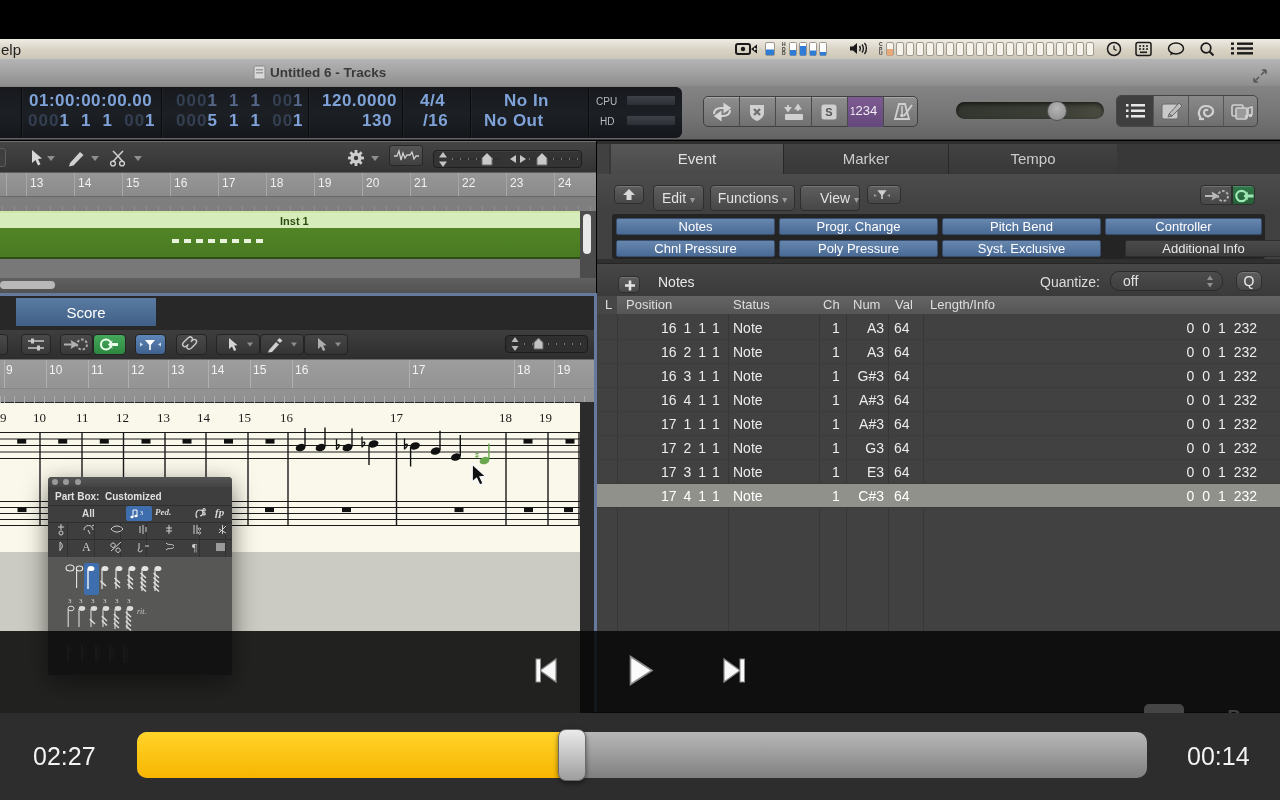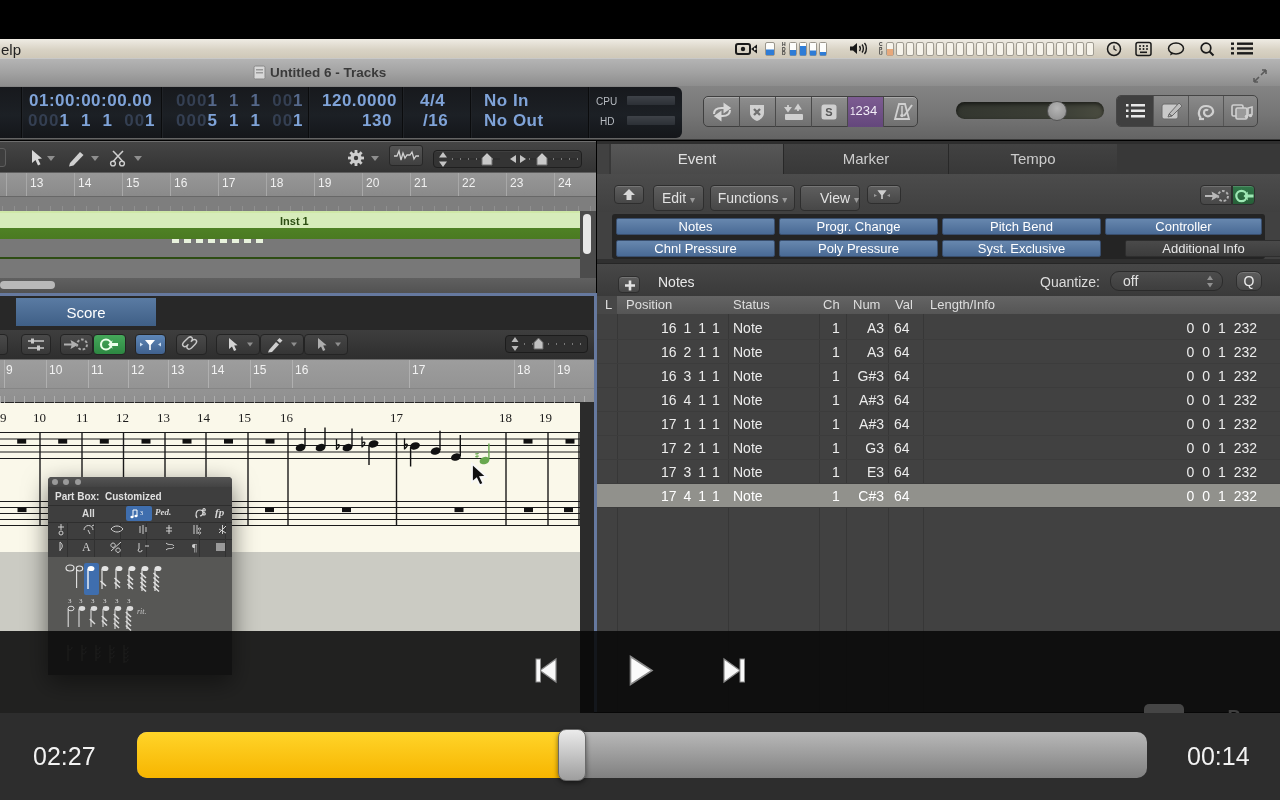--- a/index.html
+++ b/index.html
@@ -155,21 +155,21 @@
     <div class="abs lcdsep" style="left:470px;"></div>
     <div class="abs lcdsep" style="left:588px;"></div>
     <div class="abs lcdb" style="left:29px;top:4px;">01:00:00:00.00</div>
     <div class="abs" style="left:28px;top:24px;"><span class="lcdd">000</span><span class="lcdb2">1  1  1  </span><span class="lcdd">00</span><span class="lcdb2">1</span></div>
     <div class="abs" style="left:176px;top:4px;"><span class="lcdd">000</span><span class="lcdm">1  1  1  </span><span class="lcdd">00</span><span class="lcdm">1</span></div>
     <div class="abs" style="left:176px;top:24px;"><span class="lcdd">000</span><span class="lcdb2">5  1  1  </span><span class="lcdd">00</span><span class="lcdb2">1</span></div>
     <div class="abs lcdb" style="left:322px;top:4px;">120.0000</div>
     <div class="abs lcdb" style="left:362px;top:24px;">130</div>
     <div class="abs lcdb" style="left:420px;top:4px;">4/4</div>
     <div class="abs lcdb" style="left:423px;top:24px;">/16</div>
-    <div class="abs lcdb" style="left:484px;top:4px;">No In</div>
+    <div class="abs lcdb" style="left:504px;top:4px;">No In</div>
     <div class="abs lcdb" style="left:484px;top:24px;">No Out</div>
     <div class="abs" style="left:596px;top:9px;font-size:10px;color:#b8bcc2;">CPU</div>
     <div class="abs" style="left:600px;top:29px;font-size:10px;color:#b8bcc2;">HD</div>
     <div class="abs" style="left:627px;top:9px;width:48px;height:9px;background:linear-gradient(180deg,#3e4248,#2c3036);border-radius:1px;"></div>
     <div class="abs" style="left:627px;top:29px;width:48px;height:9px;background:linear-gradient(180deg,#3e4248,#2c3036);border-radius:1px;"></div>
   </div>
 
   <div class="abs" style="left:703px;top:10px;width:215px;height:31px;border:1px solid #3f3f3f;border-radius:5px;background:linear-gradient(180deg,#8e8e8e,#707070);box-shadow:inset 0 1px 0 rgba(255,255,255,0.25);">
     <div class="abs tsep" style="left:35px;"></div>
     <div class="abs tsep" style="left:71px;"></div>
@@ -304,21 +304,21 @@
         <div class="abs rnum" style="left:558px;">24</div>
     <div class="abs" style="left:0;top:0;width:596px;height:24px;background:repeating-linear-gradient(90deg, #a8a8a8 0px, #a8a8a8 1px, transparent 1px, transparent 48px); background-position:26px 0;"></div>
   </div>
 
   <div class="abs" style="left:0;top:55px;width:596px;height:16px;background:#7e7e7e;border-top:1px solid #686868;">
     <div class="abs" style="left:0;top:9px;width:596px;height:7px;background:repeating-linear-gradient(90deg, #8f8f8f 0px, #8f8f8f 1px, transparent 1px, transparent 12px); background-position:2px 0;"></div>
   </div>
 
   <div class="abs" style="left:0;top:71px;width:596px;height:66px;background:#787878;"></div>
 
-  <div class="abs" style="left:0;top:70px;width:580px;height:28px;background:linear-gradient(180deg,#558a28,#4a7a22);border-top:2px solid #cfe8a8;">
+  <div class="abs" style="left:0;top:70px;width:580px;height:46px;background:linear-gradient(180deg,#558a28,#4a7a22);border-top:2px solid #cfe8a8;">
      <div class="abs" style="left:0;top:0;width:580px;height:15px;background:#d7ecbb;"></div>
      <div class="abs" style="left:280px;top:2px;font-size:11px;font-weight:bold;color:#2c4d12;">Inst 1</div>
      <div class="abs" style="left:172px;top:26px;width:92px;height:4px;background:repeating-linear-gradient(90deg,#e8f2dc 0px,#e8f2dc 7px,transparent 7px,transparent 12px);"></div>
      <div class="abs" style="left:0;top:44px;width:580px;height:2px;background:#2e4d14;"></div>
   </div>
 
   <div class="abs" style="left:580px;top:70px;width:16px;height:67px;background:#4c4c4c;">
     <div class="abs" style="left:3px;top:3px;width:8px;height:40px;background:#e8e8e8;border-radius:4px;"></div>
   </div>
 

